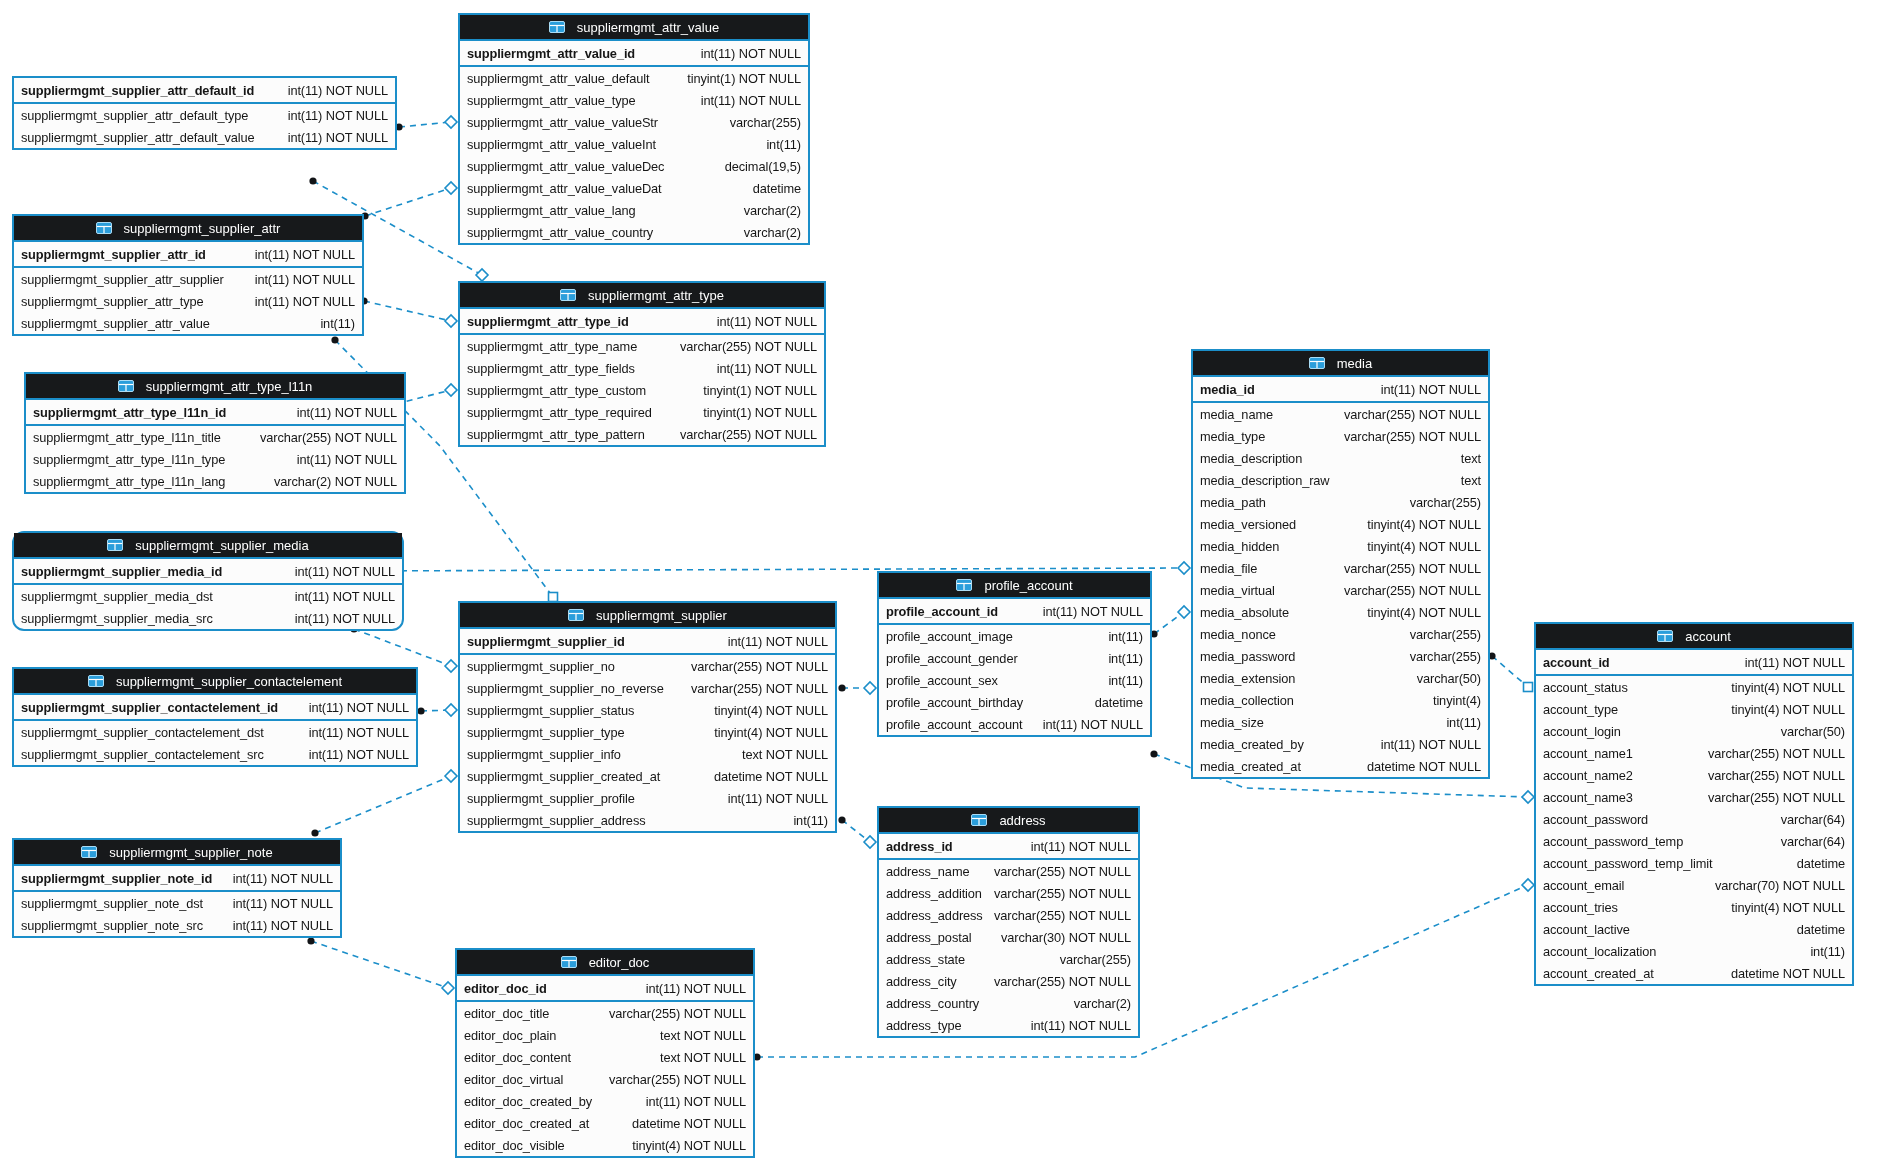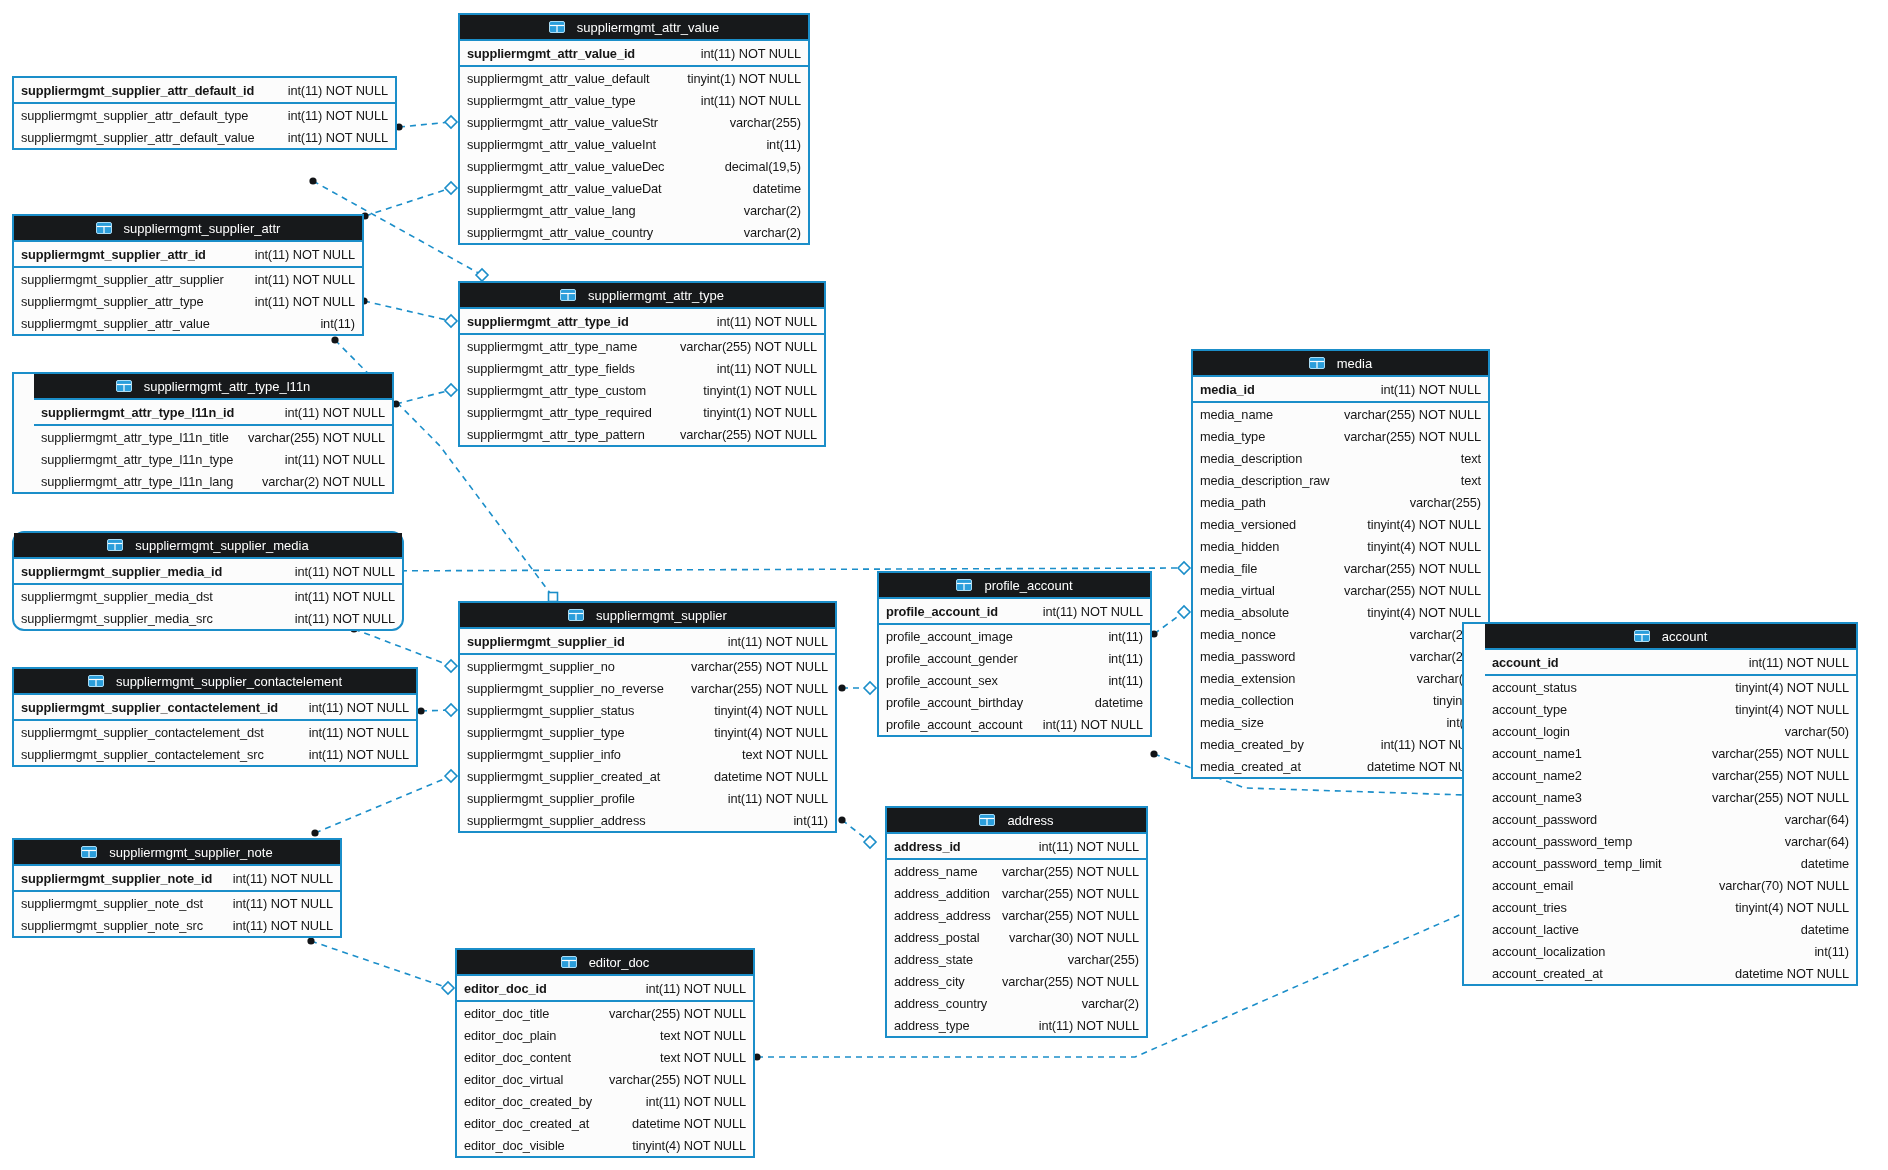--- a/index.html
+++ b/index.html
@@ -165,21 +165,21 @@
         <div class="row">
           <span class="f-name">suppliermgmt_supplier_attr_type</span>
           <span class="f-type">int(11) NOT NULL</span>
         </div>
         <div class="row">
           <span class="f-name">suppliermgmt_supplier_attr_value</span>
           <span class="f-type">int(11)</span>
         </div>
       </div>
     </div>
-    <div class="er-table" style="left: 12px; top: 372px; width: 382px; padding-left: 20px;">
+    <div class="er-table" style="left: 24px; top: 372px; width: 382px;">
       <div class="tbl-header">
         <div class="tbl-icon">
           <svg width="16" height="12" viewBox="0 0 16 12">
             <rect x="0.5" y="0.5" width="15" height="11" rx="1.5" fill="#2b9edb" stroke="#aadcf5" stroke-width="1"></rect>
             <line x1="1" y1="4.5" x2="15" y2="4.5" stroke="#ffffff" stroke-width="1.2"></line>
             <line x1="8" y1="5" x2="8" y2="11" stroke="#ffffff" stroke-width="1.2"></line>
           </svg>
         </div>
         <span class="tbl-title">suppliermgmt_attr_type_l11n</span>
       </div>
@@ -449,21 +449,21 @@
         <div class="row">
           <span class="f-name">profile_account_birthday</span>
           <span class="f-type">datetime</span>
         </div>
         <div class="row">
           <span class="f-name">profile_account_account</span>
           <span class="f-type">int(11) NOT NULL</span>
         </div>
       </div>
     </div>
-    <div class="er-table" style="left: 877px; top: 806px; width: 263px; margin-left: 8px;">
+    <div class="er-table" style="left: 877px; top: 806px; width: 263px;">
       <div class="tbl-header">
         <div class="tbl-icon">
           <svg width="16" height="12" viewBox="0 0 16 12">
             <rect x="0.5" y="0.5" width="15" height="11" rx="1.5" fill="#2b9edb" stroke="#aadcf5" stroke-width="1"></rect>
             <line x1="1" y1="4.5" x2="15" y2="4.5" stroke="#ffffff" stroke-width="1.2"></line>
             <line x1="8" y1="5" x2="8" y2="11" stroke="#ffffff" stroke-width="1.2"></line>
           </svg>
         </div>
         <span class="tbl-title">address</span>
       </div>
@@ -631,21 +631,21 @@
         <div class="row">
           <span class="f-name">media_created_by</span>
           <span class="f-type">int(11) NOT NULL</span>
         </div>
         <div class="row">
           <span class="f-name">media_created_at</span>
           <span class="f-type">datetime NOT NULL</span>
         </div>
       </div>
     </div>
-    <div class="er-table" style="left: 1462px; top: 622px; width: 396px; padding-left: 21px;">
+    <div class="er-table" style="left: 1534px; top: 622px; width: 320px;">
       <div class="tbl-header">
         <div class="tbl-icon">
           <svg width="16" height="12" viewBox="0 0 16 12">
             <rect x="0.5" y="0.5" width="15" height="11" rx="1.5" fill="#2b9edb" stroke="#aadcf5" stroke-width="1"></rect>
             <line x1="1" y1="4.5" x2="15" y2="4.5" stroke="#ffffff" stroke-width="1.2"></line>
             <line x1="8" y1="5" x2="8" y2="11" stroke="#ffffff" stroke-width="1.2"></line>
           </svg>
         </div>
         <span class="tbl-title">account</span>
       </div>

